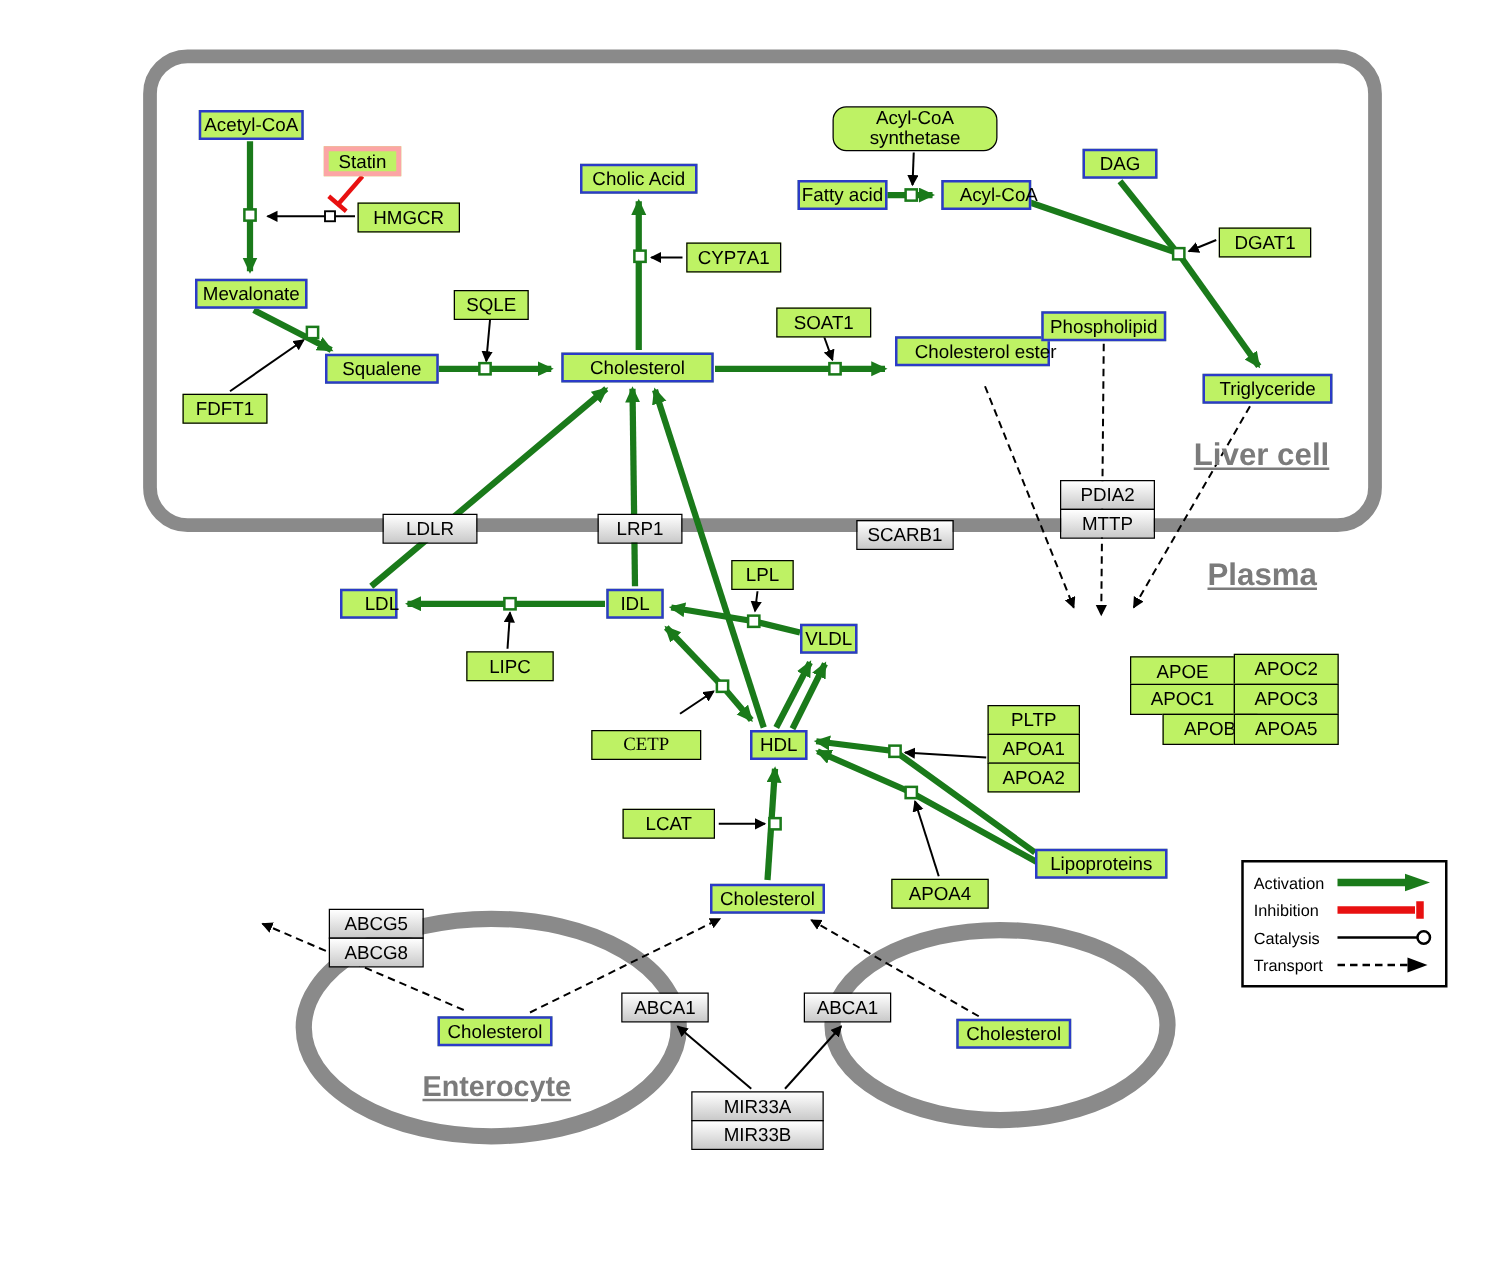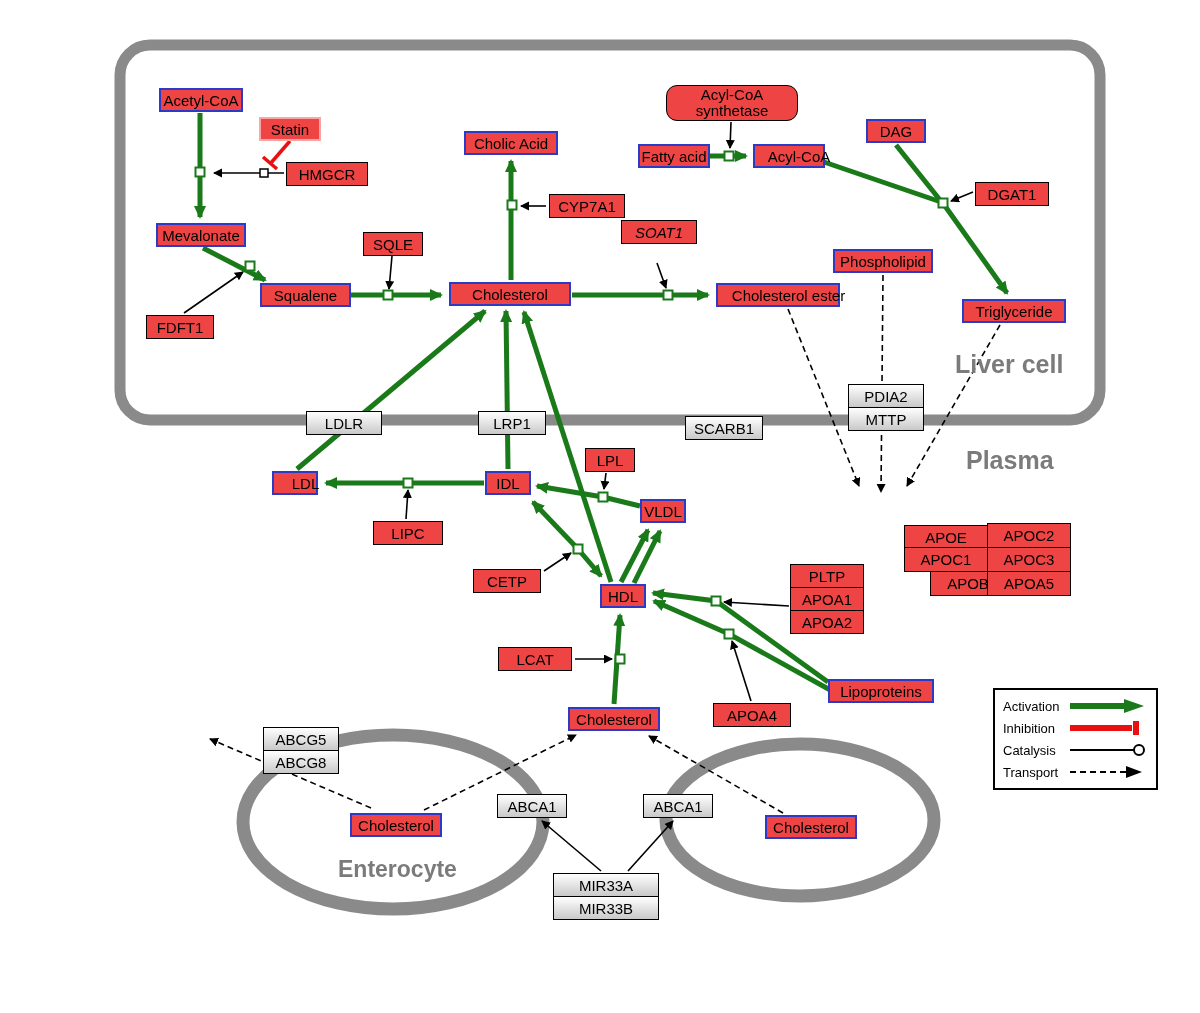--- a/index.html
+++ b/index.html
@@ -4,28 +4,28 @@
 <style>
   html,body{margin:0;padding:0;background:#fff;}
   #stage{position:relative;width:1200px;height:1013px;background:#fff;overflow:hidden;
          font-family:"Liberation Sans",sans-serif;}
   #edges{position:absolute;left:0;top:0;z-index:1;}
   .g{stroke:#1a7a1a;stroke-width:5;fill:none;}
   .k{stroke:#000;stroke-width:1.6;fill:none;}
   .d{stroke:#000;stroke-width:1.6;fill:none;stroke-dasharray:6 4;}
   .r{stroke:#e81010;stroke-width:3.5;fill:none;}
   .box{position:absolute;box-sizing:border-box;display:flex;align-items:center;justify-content:center;
-       text-align:center;font-size:15px;color:#000;background:#ef4444;height:24px;padding:1px 3px;z-index:3;
+       text-align:center;font-size:15px;color:#000;background:#bef264;height:24px;padding:1px 3px;z-index:3;
        white-space:nowrap;}
   .metab{border:2px solid #2b3bc8;}
   .enz{border:1px solid #000;}
   .mem{border:1px solid #000;background:linear-gradient(#ffffff,#c9c9c9);}
-  .statin-box{border:2px solid #fca5a5;}
+  .statin-box{border:4px solid #fca5a5;}
   .twoline{white-space:normal;height:36px;line-height:16px;}
-  .region-label{position:absolute;font-weight:bold;color:#7b7b7b;z-index:2;white-space:nowrap;}
+  .region-label{position:absolute;font-weight:bold;color:#7b7b7b;z-index:2;white-space:nowrap;text-decoration:underline;}
   .legend{position:absolute;left:993px;top:688px;width:165px;height:102px;border:2px solid #000;
           background:#fff;z-index:4;display:flex;flex-direction:column;justify-content:space-around;
           padding:5px 8px;box-sizing:border-box;}
   .legend-row{display:flex;align-items:center;justify-content:space-between;font-size:13px;color:#000;}
 </style>
 </head>
 <body>
 
 <div id="stage">
 
@@ -124,42 +124,42 @@
   <div class="box metab" style="left:159px;top:88px;width:84px;">Acetyl-CoA</div>
   <div class="box statin-box" style="left:259px;top:117px;width:62px;">Statin</div>
   <div class="box enz" style="left:286px;top:162px;width:82px;">HMGCR</div>
   <div class="box metab" style="left:156px;top:223px;width:90px;">Mevalonate</div>
   <div class="box enz" style="left:146px;top:315px;width:68px;">FDFT1</div>
   <div class="box metab" style="left:260px;top:283px;width:91px;">Squalene</div>
   <div class="box enz" style="left:363px;top:232px;width:60px;">SQLE</div>
   <div class="box metab" style="left:449px;top:282px;width:122px;">Cholesterol</div>
   <div class="box metab" style="left:464px;top:131px;width:94px;">Cholic Acid</div>
   <div class="box enz" style="left:549px;top:194px;width:76px;">CYP7A1</div>
-  <div class="box enz" style="left:621px;top:220px;width:76px;font-style:italic;">SOAT1</div>
-  <div class="box metab" style="left:716px;top:283px;width:124px;padding-left:24px;">Cholesterol ester</div>
+  <div class="box enz" style="left:621px;top:246px;width:76px;">SOAT1</div>
+  <div class="box metab" style="left:716px;top:269px;width:124px;padding-left:24px;">Cholesterol ester</div>
   <div class="box enz twoline" style="left:666px;top:85px;width:132px;border-radius:11px;">Acyl-CoA synthetase</div>
   <div class="box metab" style="left:638px;top:144px;width:72px;">Fatty acid</div>
   <div class="box metab" style="left:753px;top:144px;width:72px;padding-left:23px;">Acyl-CoA</div>
   <div class="box metab" style="left:866px;top:119px;width:60px;">DAG</div>
   <div class="box enz" style="left:975px;top:182px;width:74px;">DGAT1</div>
   <div class="box metab" style="left:833px;top:249px;width:100px;">Phospholipid</div>
   <div class="box metab" style="left:962px;top:299px;width:104px;">Triglyceride</div>
 
   <div class="box mem" style="left:306px;top:411px;width:76px;">LDLR</div>
   <div class="box mem" style="left:478px;top:411px;width:68px;">LRP1</div>
   <div class="box mem" style="left:685px;top:416px;width:78px;">SCARB1</div>
   <div class="box mem" style="left:848px;top:384px;width:76px;">PDIA2</div>
   <div class="box mem" style="left:848px;top:407px;width:76px;">MTTP</div>
 
   <div class="box metab" style="left:272px;top:471px;width:46px;padding-left:24px;">LDL</div>
   <div class="box metab" style="left:485px;top:471px;width:46px;">IDL</div>
   <div class="box enz" style="left:373px;top:521px;width:70px;">LIPC</div>
   <div class="box enz" style="left:585px;top:448px;width:50px;">LPL</div>
   <div class="box metab" style="left:640px;top:499px;width:46px;">VLDL</div>
-  <div class="box enz" style="left:473px;top:569px;width:68px;">CETP</div>
+  <div class="box enz" style="left:473px;top:584px;width:88px;font-family:Liberation Serif, serif;">CETP</div>
   <div class="box metab" style="left:600px;top:584px;width:46px;">HDL</div>
   <div class="box enz" style="left:498px;top:647px;width:74px;">LCAT</div>
   <div class="box enz" style="left:790px;top:564px;width:74px;">PLTP</div>
   <div class="box enz" style="left:790px;top:587px;width:74px;">APOA1</div>
   <div class="box enz" style="left:790px;top:610px;width:74px;">APOA2</div>
   <div class="box enz" style="left:713px;top:703px;width:78px;">APOA4</div>
   <div class="box metab" style="left:828px;top:679px;width:106px;">Lipoproteins</div>
   <div class="box metab" style="left:568px;top:707px;width:92px;">Cholesterol</div>
 
   <div class="box enz" style="left:904px;top:525px;width:84px;height:25px;">APOE</div>

